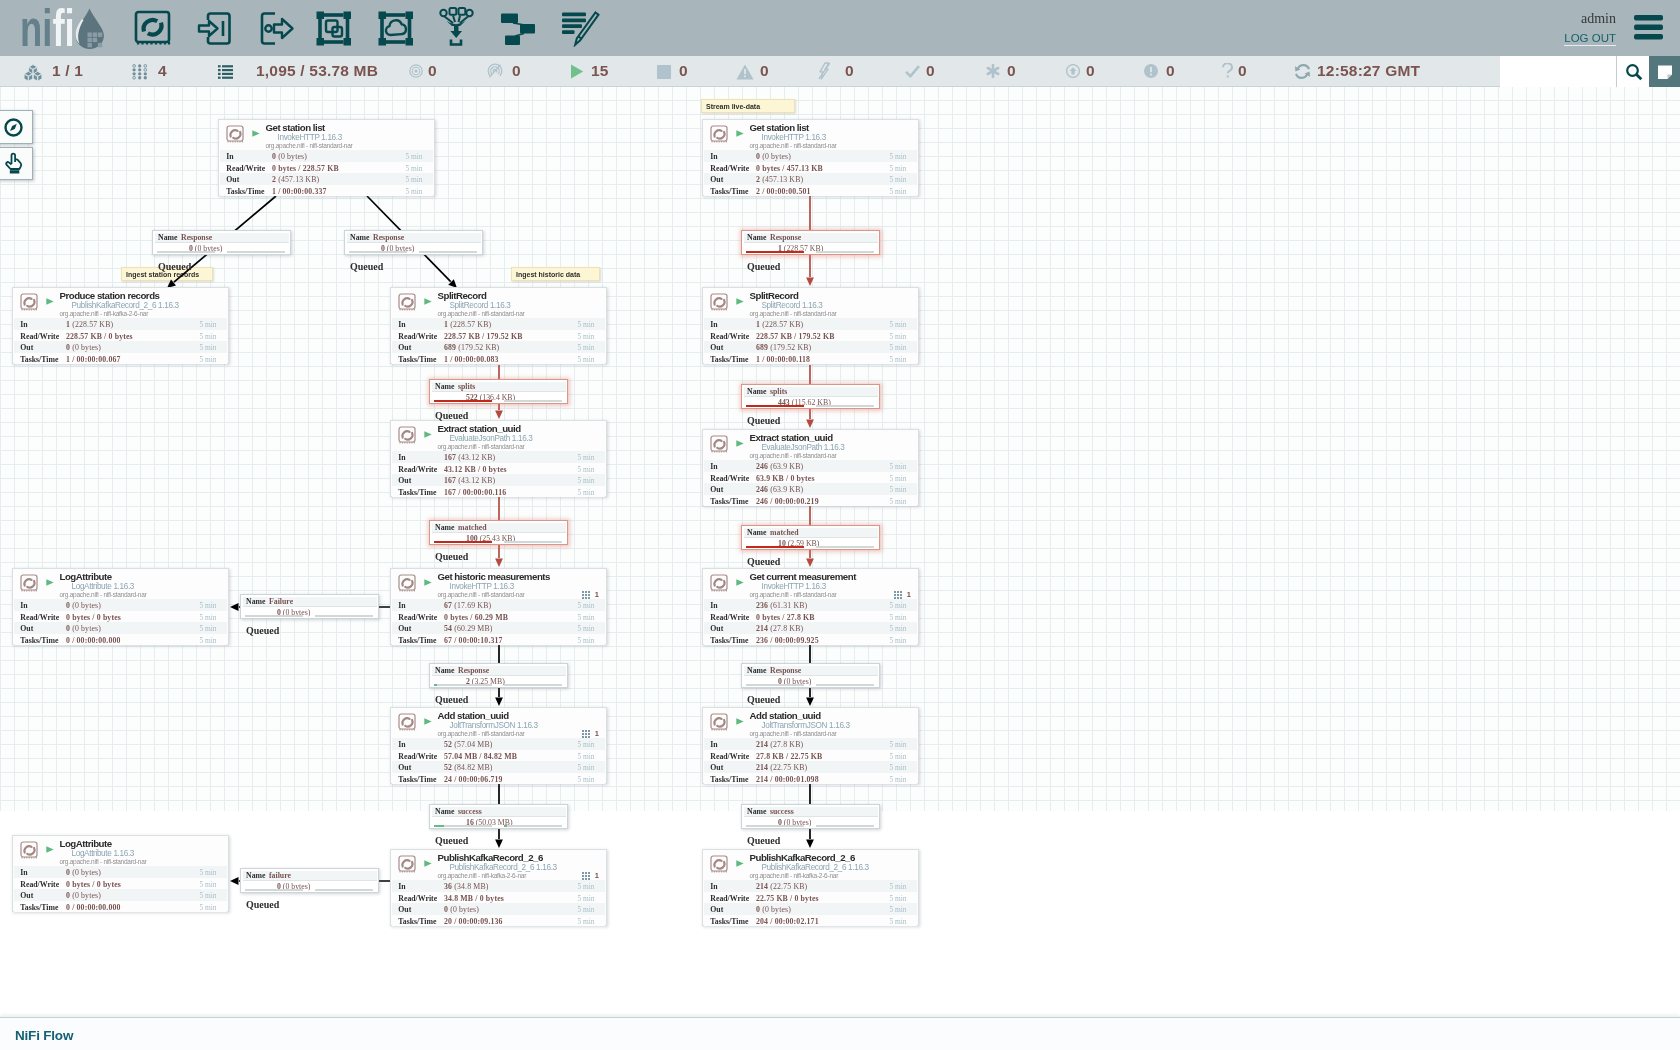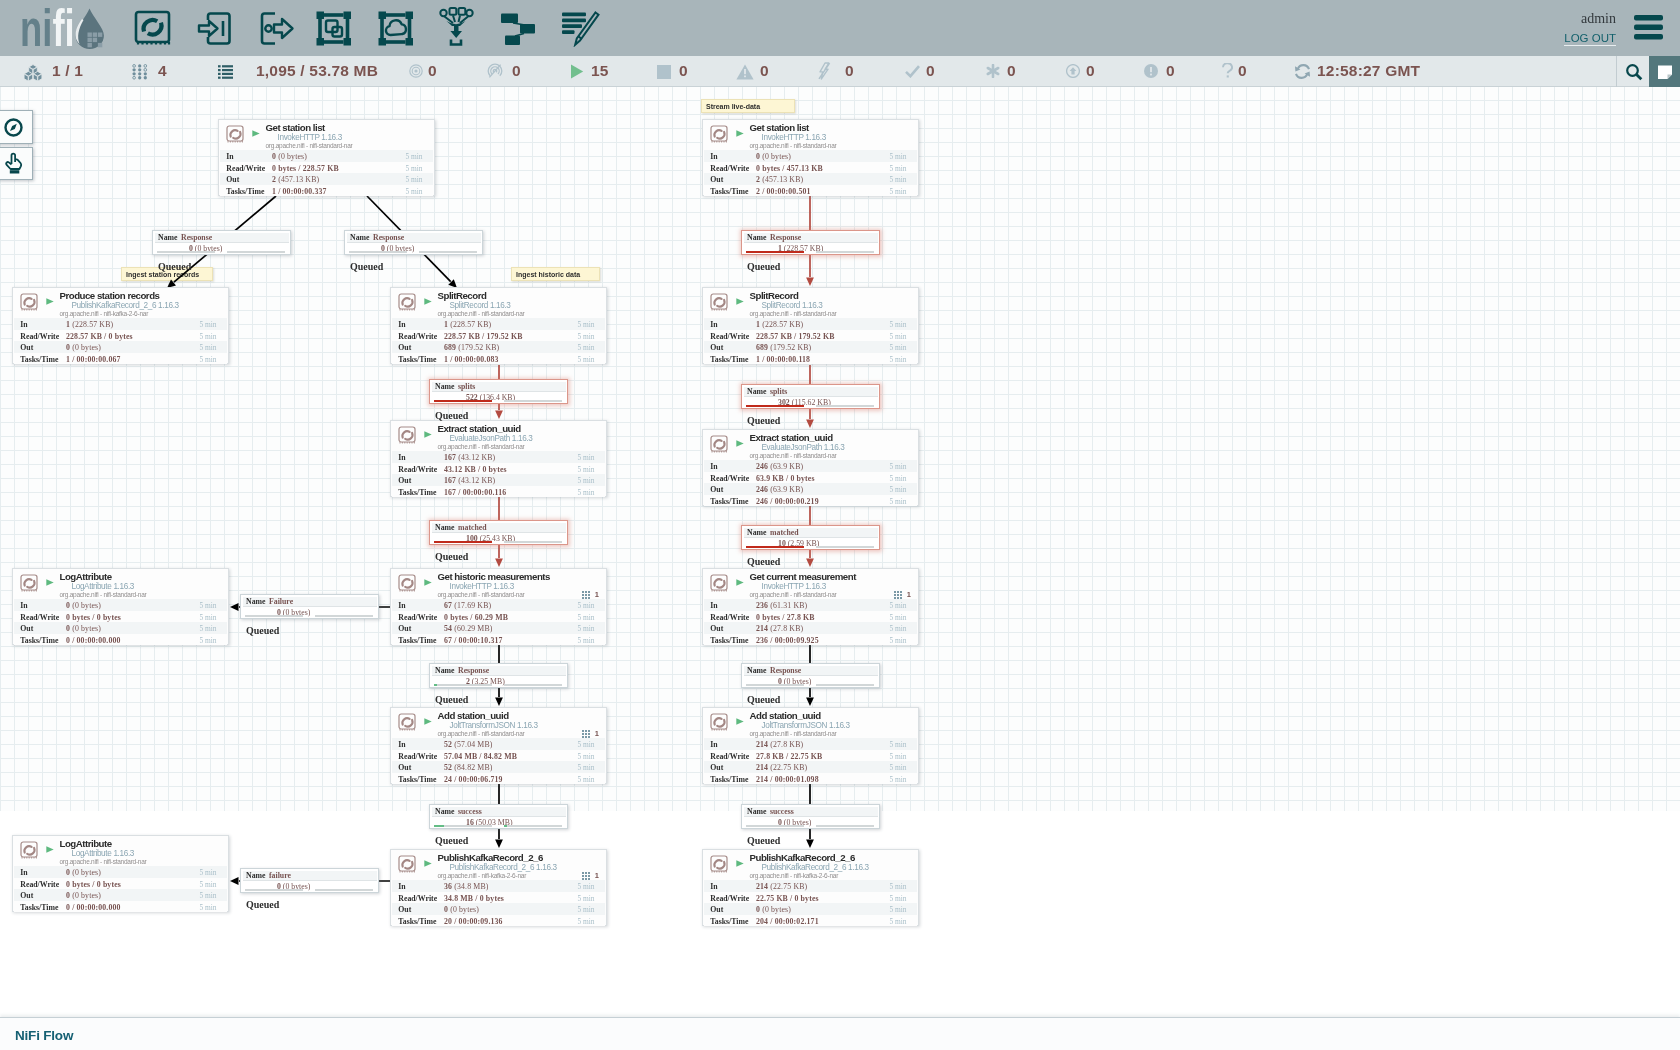--- a/index.html
+++ b/index.html
@@ -1,18 +1,18 @@
 <!DOCTYPE html>
 <html><head><meta charset="utf-8"><title>NiFi Flow</title>
 <style>
 *{margin:0;padding:0;box-sizing:border-box;}
 html,body{width:1680px;height:1050px;overflow:hidden;font-family:"Liberation Sans",sans-serif;}
 #page{position:relative;width:1680px;height:1050px;background:#fff;}
 #hdr{position:absolute;left:0;top:0;width:1680px;height:56px;background:#a8b5ba;}
-#sbar{position:absolute;left:0;top:56px;width:1680px;height:31px;background:#e2e8ea;border-bottom:1px solid #c9d2d6;text-align:right;}
+#sbar{position:absolute;left:0;top:56px;width:1500px;height:31px;background:#e2e8ea;border-bottom:1px solid #c9d2d6;text-align:right;}
 #canvas{position:absolute;left:0;top:87px;width:1680px;height:724px;background-color:#fcfdfd;
  background-image:linear-gradient(to right,#e6edef 1px,transparent 1px),linear-gradient(to bottom,#e6edef 1px,transparent 1px);
  background-size:14px 14px;background-position:0px -1px;}
 #foot{position:absolute;left:0;top:1017px;width:1680px;height:33px;background:#fbfcfd;border-top:1px solid #c6d0d5;box-shadow:0 -2px 3px rgba(120,140,150,.15);}
 #foot .bc{position:absolute;left:15px;top:9.5px;font-size:13.5px;font-weight:bold;color:#156073;letter-spacing:-.2px;}
 .sv{position:absolute;}
 .stxt{position:absolute;top:6px;font-size:15.5px;font-weight:bold;color:#7b5450;letter-spacing:.2px;white-space:pre;}
 .proc{position:absolute;width:217px;height:77px;background:#fdfdfd;border:1px solid #dadfe2;box-shadow:1px 1px 3px rgba(110,120,130,.3);}
 .proc .ttl{position:absolute;left:46.5px;top:2px;font-size:9.7px;font-weight:bold;color:#2b2b2b;letter-spacing:-.5px;white-space:pre;}
 .proc .typ{position:absolute;left:46.5px;top:12.9px;font-size:8.2px;color:#8aa5b2;letter-spacing:-.35px;white-space:pre;margin-left:12px;}
@@ -1068,21 +1068,21 @@
 <div class="bar barl">
           <div class="fill" style="width:100%;background:#c02a1b"></div>
         </div>
         <div class="bar barr"></div>
 </div>
 <div class="lbl red" style="left:741px;top:297px">
 <div class="r1"></div>
         <span class="nm">Name</span>
         <span class="nv">splits</span>
 <span class="qd">Queued</span>
-        <span class="qv"><b>302</b> (115.62 KB)</span>
+        <span class="qv"><b>443</b> (115.62 KB)</span>
 <div class="bar barl">
           <div class="fill" style="width:100%;background:#c02a1b"></div>
         </div>
         <div class="bar barr"></div>
 </div>
 <div class="lbl red" style="left:429px;top:433px">
 <div class="r1"></div>
         <span class="nm">Name</span>
         <span class="nv">matched</span>
 <span class="qd">Queued</span>

